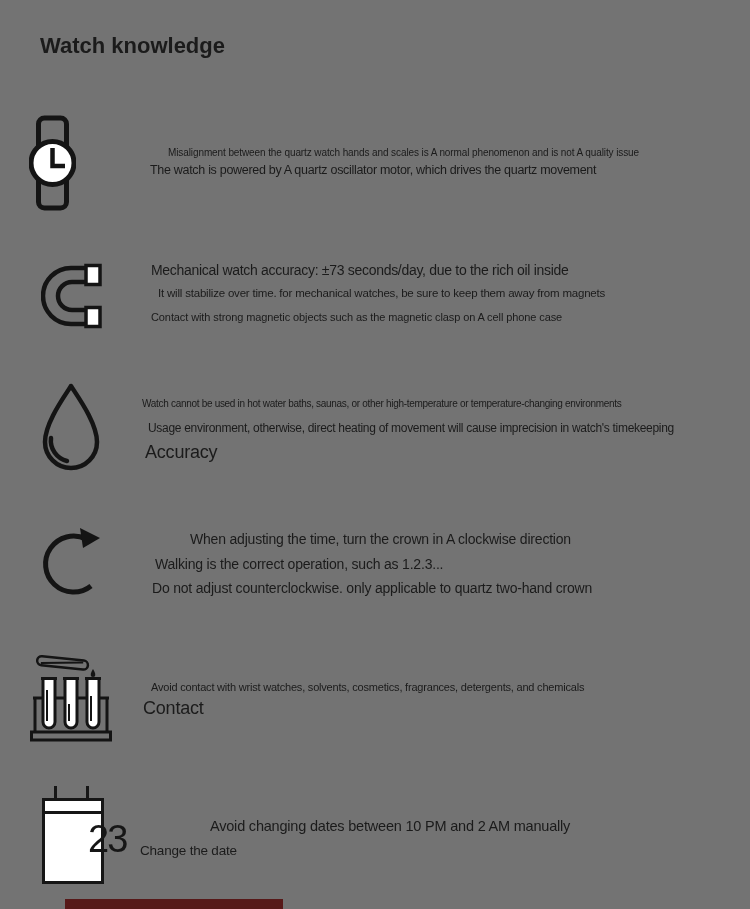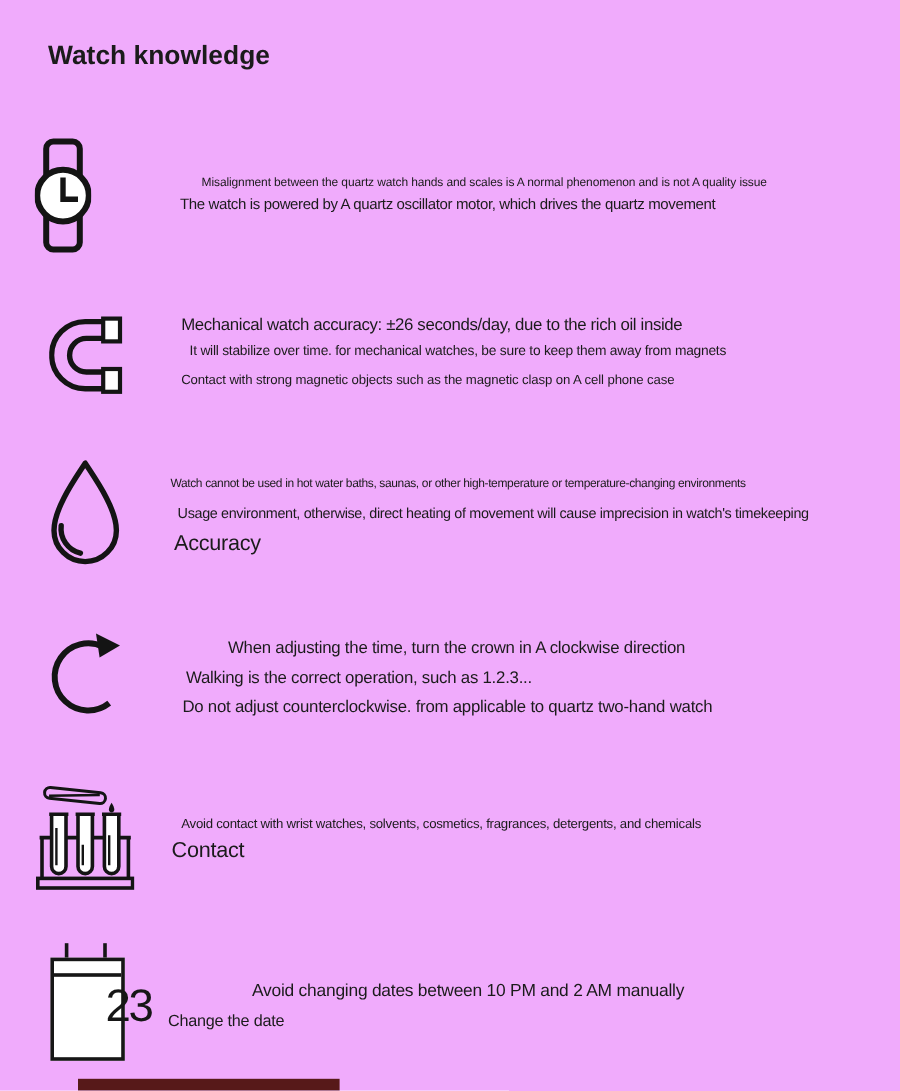--- a/index.html
+++ b/index.html
@@ -1,20 +1,20 @@
 <!DOCTYPE html>
 <html><head>
 <meta charset="utf-8">
 <style>
   * { margin:0; padding:0; box-sizing:border-box; }
   html,body { background:#ffffff; }
   .page {
     position:relative;
     width:750px; height:909px;
-    background:#f0abfc;
+    background:#737373;
     font-family:"Liberation Sans", sans-serif;
     color:#1b1b1b;
     overflow:hidden;
   }
   .abs { position:absolute; white-space:nowrap; }
   .b { font-weight:400; }
 
   .title { left:40px; top:33px; font-size:22px; font-weight:700; letter-spacing:0px; }
 
   
@@ -88,21 +88,21 @@
 
   <div>
     <div class="abs icon-magnet">
       <svg viewBox="0 0 62 68">
         <path class="stroke" d="M 52 6 L 30 6 A 28 28 0 0 0 30 62 L 52 62" stroke-width="4.5"></path>
         <path class="stroke" d="M 52 20 L 31 20 A 14 14 0 0 0 31 48 L 52 48" stroke-width="4.5"></path>
         <rect x="45" y="3.5" width="14" height="19" fill="#ffffff" stroke="#141414" stroke-width="3.5"></rect>
         <rect x="45" y="45.5" width="14" height="19" fill="#ffffff" stroke="#141414" stroke-width="3.5"></rect>
       </svg>
     </div>
-    <div class="abs b t2a">Mechanical watch accuracy: ±26 seconds/day, due to the rich oil inside</div>
+    <div class="abs b t2a">Mechanical watch accuracy: ±73 seconds/day, due to the rich oil inside</div>
     <div class="abs b t2b">It will stabilize over time. for mechanical watches, be sure to keep them away from magnets</div>
     <div class="abs b t2c">Contact with strong magnetic objects such as the magnetic clasp on A cell phone case</div>
   </div>
 
   <div>
     <div class="abs icon-drop">
       <svg viewBox="0 0 66 92">
         <path class="stroke" d="M 33 5 C 26 16 7 42 7 61 A 26 26 0 0 0 59 61 C 59 42 40 16 33 5 Z" stroke-width="4.5" stroke-linejoin="round"></path>
         <path class="stroke" d="M 13 57 A 21 21 0 0 0 29 80" stroke-width="4.5" stroke-linecap="round"></path>
       </svg>
@@ -114,21 +114,21 @@
 
   <div>
     <div class="abs icon-arrow">
       <svg viewBox="0 0 66 74">
         <path class="stroke" d="M 51 62 A 28 28 0 1 1 46 15" stroke-width="5"></path>
         <polygon points="60,14 40,4 43,24" fill="#141414"></polygon>
       </svg>
     </div>
     <div class="abs b t4a">When adjusting the time, turn the crown in A clockwise direction</div>
     <div class="abs b t4b">Walking is the correct operation, such as 1.2.3...</div>
-    <div class="abs b t4c">Do not adjust counterclockwise. from applicable to quartz two-hand watch</div>
+    <div class="abs b t4c">Do not adjust counterclockwise. only applicable to quartz two-hand crown</div>
   </div>
 
   <div>
     <div class="abs icon-tubes">
       <svg viewBox="0 0 82 104">
 
         <g transform="rotate(6 10 20)">
           <rect class="stroke" x="7" y="14" width="51" height="9" rx="4.5" stroke-width="2.5"></rect>
           <path class="stroke" d="M 11 21 L 53 16" stroke-width="2"></path>
         </g>

